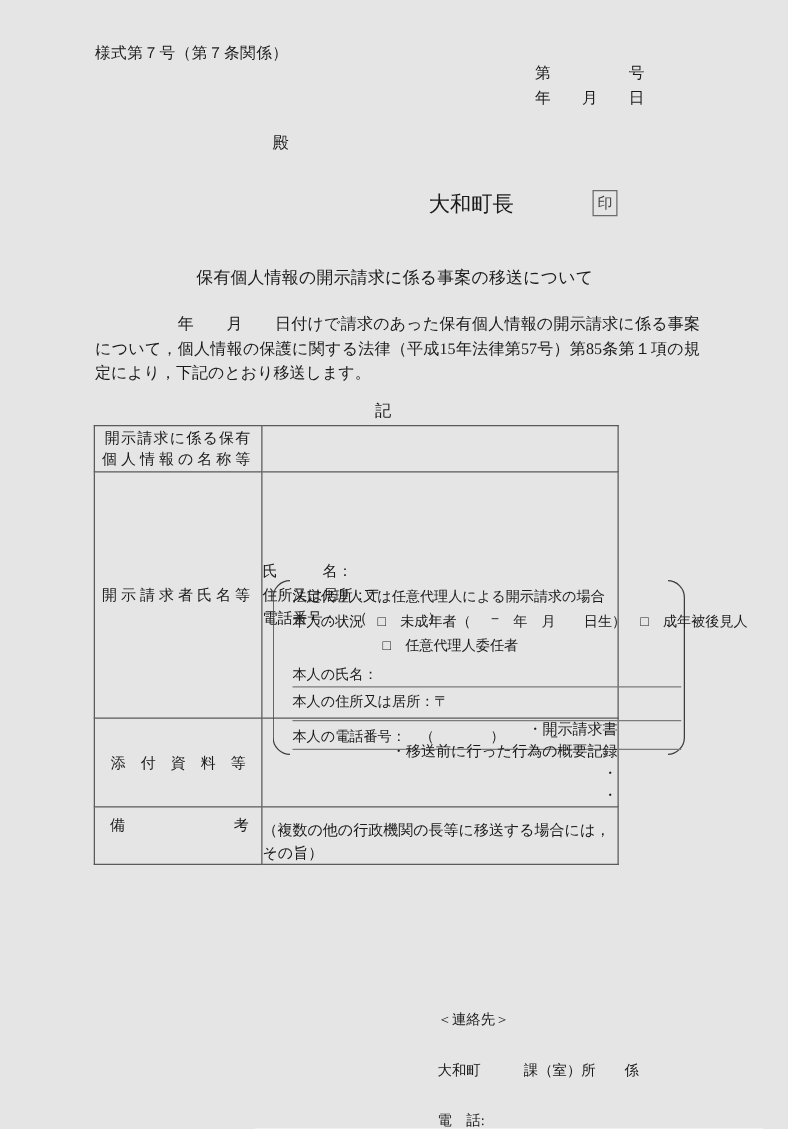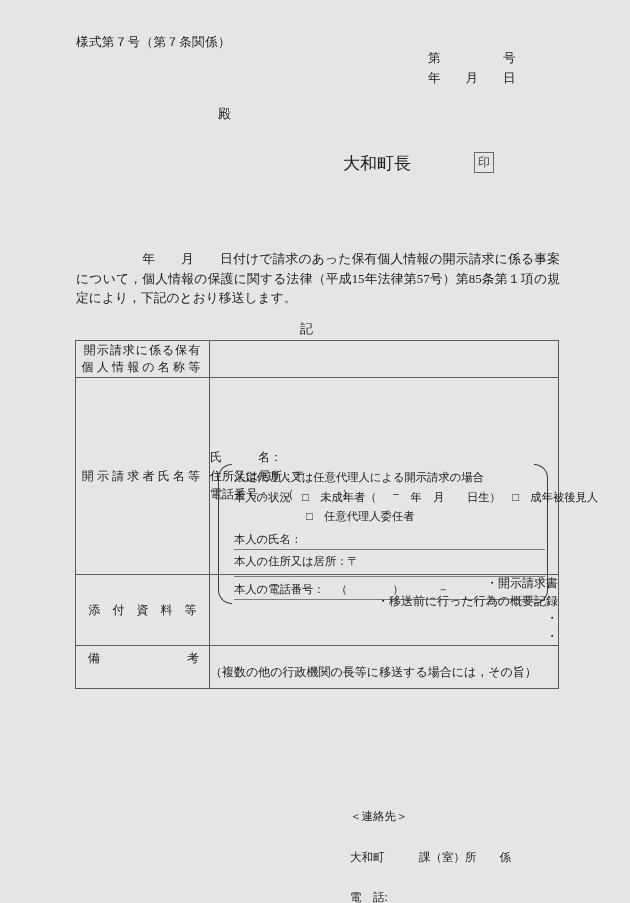--- a/index.html
+++ b/index.html
@@ -79,21 +79,21 @@
   
   #ki-mark {
     left: 300px; top: 322px;
     font-size: 13px;
   }
 
   
   #form-table {
     position: absolute;
     left: 75px; top: 340px;
-    width: 484px;
+    width: 420px;
     border-collapse: collapse;
     table-layout: fixed;
   }
   #form-table td {
     border: 1px solid #5a5a5a;
     vertical-align: middle;
     padding: 0;
     font-size: 12px;
   }
   td.label-cell {
@@ -234,20 +234,21 @@
   <div class="t jp" id="doc-number">第　　　　　号</div>
 
   <div class="t jp" id="doc-date">年　　月　　日</div>
 
   <div class="t jp" id="addressee">殿</div>
 
   <div class="t jp" id="issuer">大和町長</div>
 
   <div id="seal-box">印</div>
 
+  <div class="t jp" id="doc-title">保有個人情報の開示請求に係る事案の移送について</div>
 
   <div class="jp" id="body-text"><span class="indent"></span><span>年　　月　　日付けで請求のあった保有個人情報の開示請求に係る事案について，個人情報の保護に関する法律（平成15年法律第57号）第85条第１項の規定により，下記のとおり移送します。</span></div>
 
   <div class="t jp" id="ki-mark">記</div>
 
   <table id="form-table">
     <tbody>
 
       <tr id="row-info-name">
         <td class="label-cell">

